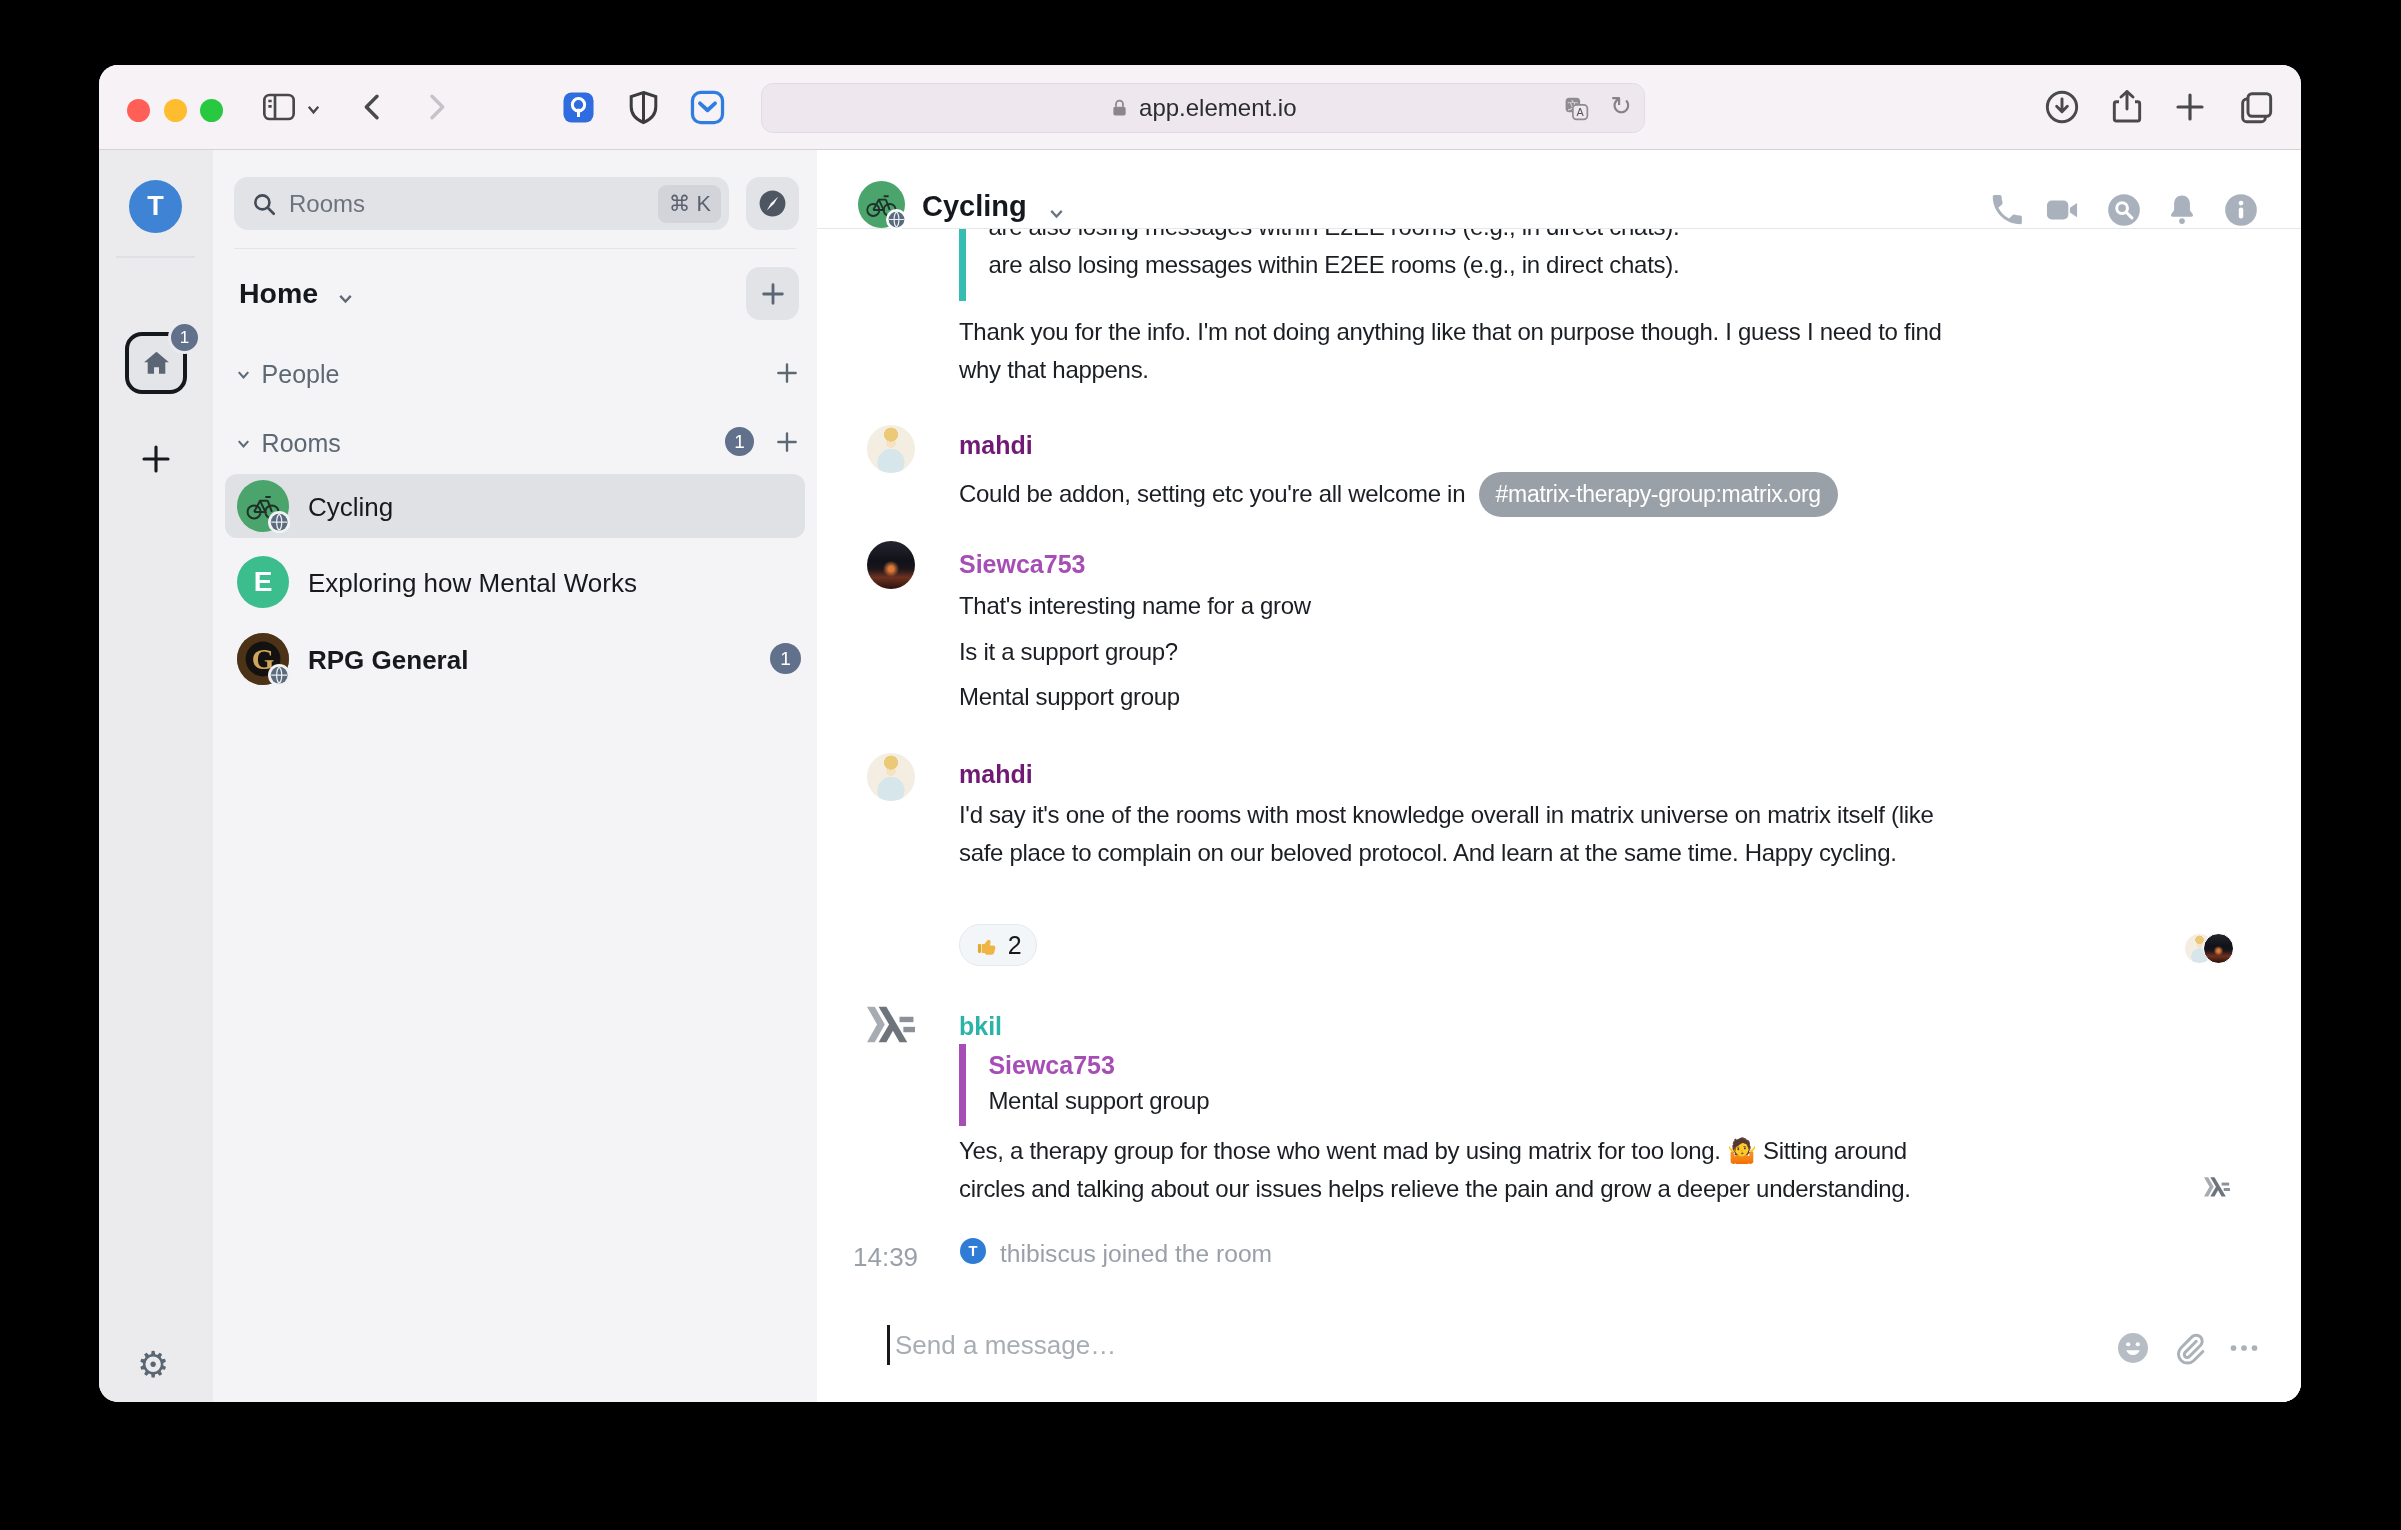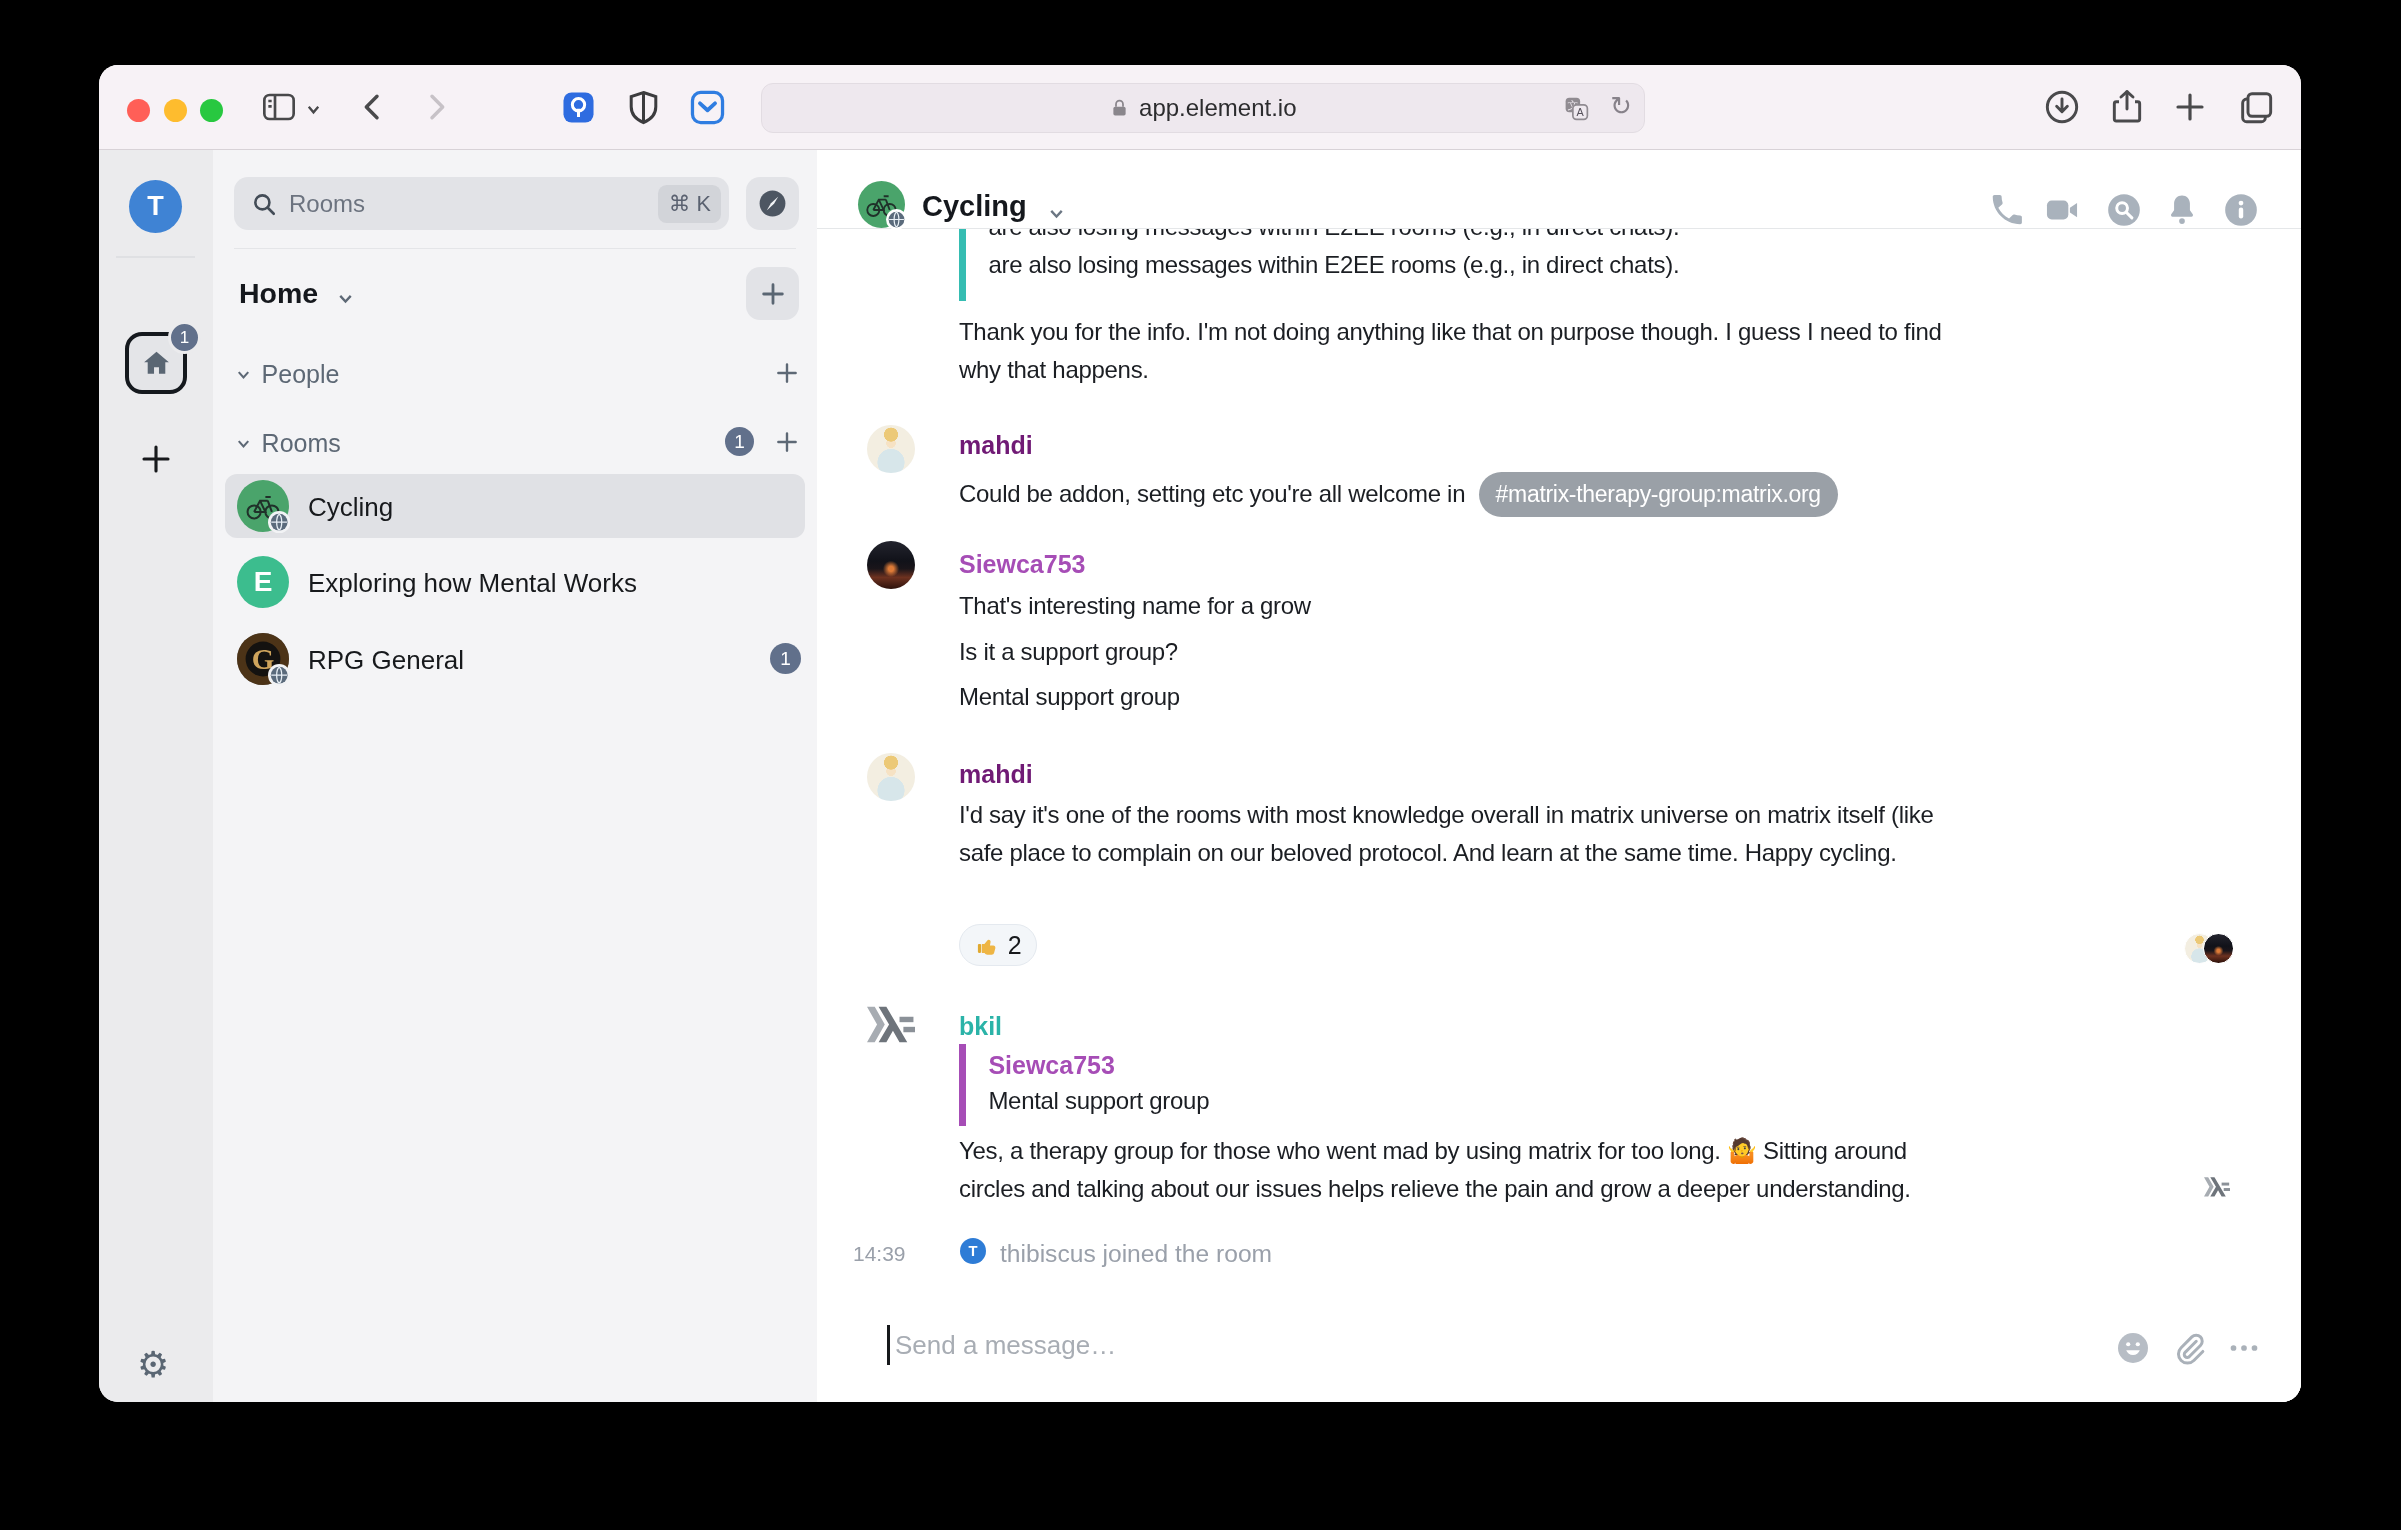--- a/index.html
+++ b/index.html
@@ -75,21 +75,21 @@
             gap:7.8px;background:#f3f6f9;border:1.7px solid #e4e9ef;border-radius:22.4px;padding:0 14px;}
   .rcount{font-size:25px;color:#17191c;}
   .receipts{position:absolute;right:67px;top:704px;display:flex;}
   .rc-av{width:29px;height:29px;border-radius:50%;margin-left:-12px;border:1.7px solid #fff;}
   .prince-bg{background:radial-gradient(circle at 50% 20%,#ecc977 0 15%,rgba(0,0,0,0) 16%),
              radial-gradient(circle at 50% 38%,#f6e2c4 0 12%,rgba(0,0,0,0) 13%),
              radial-gradient(circle at 50% 78%,#d7e6ea 0 30%,rgba(0,0,0,0) 31%),#f3eee1;}
   .dark-bg{background:radial-gradient(circle at 50% 58%,rgba(255,140,60,.85) 0 7%,rgba(0,0,0,0) 22%),
            linear-gradient(180deg,#23242e 0%,#111219 42%,#1a151a 58%,#6e3220 76%,#2c110b 100%);}
   .event-row{position:absolute;left:0;top:1007px;height:35px;width:100%;}
-  .ev-time{position:absolute;left:36px;top:6px;font-size:21px;color:#9aa0aa;}
+  .ev-time{position:absolute;left:36px;top:6px;font-size:26px;color:#9aa0aa;}
   .ev-av{position:absolute;left:143px;top:1.7px;width:26px;height:26px;background:#2e7cd6;
          color:#fff;font-size:14.7px;font-weight:bold;}
   .ev-text{position:absolute;left:183px;top:0;font-size:24.6px;color:#9aa0aa;line-height:35px;}
   
   .composer{position:absolute;left:0;right:0;bottom:0;height:112px;background:#fff;}
   .caret{position:absolute;left:70px;top:35px;width:2.6px;height:40px;background:#16181b;}
   .compose-ph{position:absolute;left:78px;top:40px;font-size:26px;color:#a8adb4;}
   .cicon{position:absolute;top:40px;width:38px;height:38px;}
 </style>
 </head>
@@ -283,21 +283,21 @@
 
     <div class="room-row" style="top:477px">
       <div class="room-av">
         <div class="circle" style="width:52px;height:52px;background:#141210;color:#cfa45c;font-size:29px;font-weight:bold;font-family:'Liberation Serif',serif;box-shadow:inset 0 0 0 8.6px rgba(122,78,30,.55)">G</div>
         <svg class="glb" viewBox="0 0 24 24">
             <circle cx="12" cy="12" r="12" fill="#f2f3f5"></circle>
             <circle cx="12" cy="12" r="9" fill="#5b6b7c"></circle>
             <path d="M3.5 12h17M12 3.5c3.6 2.6 3.6 14.4 0 17M12 3.5c-3.6 2.6-3.6 14.4 0 17" stroke="#e9f0f6" stroke-width="1.4" fill="none"></path>
           </svg>
       </div>
-      <span class="room-name" style="font-weight:normal">RPG General</span>
+      <span class="room-name" style="font-weight:bold">RPG General</span>
       <div class="badge abs" style="left:545px;top:16.4px;width:31px;height:31px;font-size:19px">1</div>
     </div>
   </div>
 
   <div class="chat">
     <div class="chead">
       <div class="chead-av">
         <div class="circle" style="width:47px;height:47px;background:#4aa46b">
           <svg width="35" height="35" viewBox="0 0 64 64">
               <g fill="none" stroke="#20312a" stroke-width="3.4">

